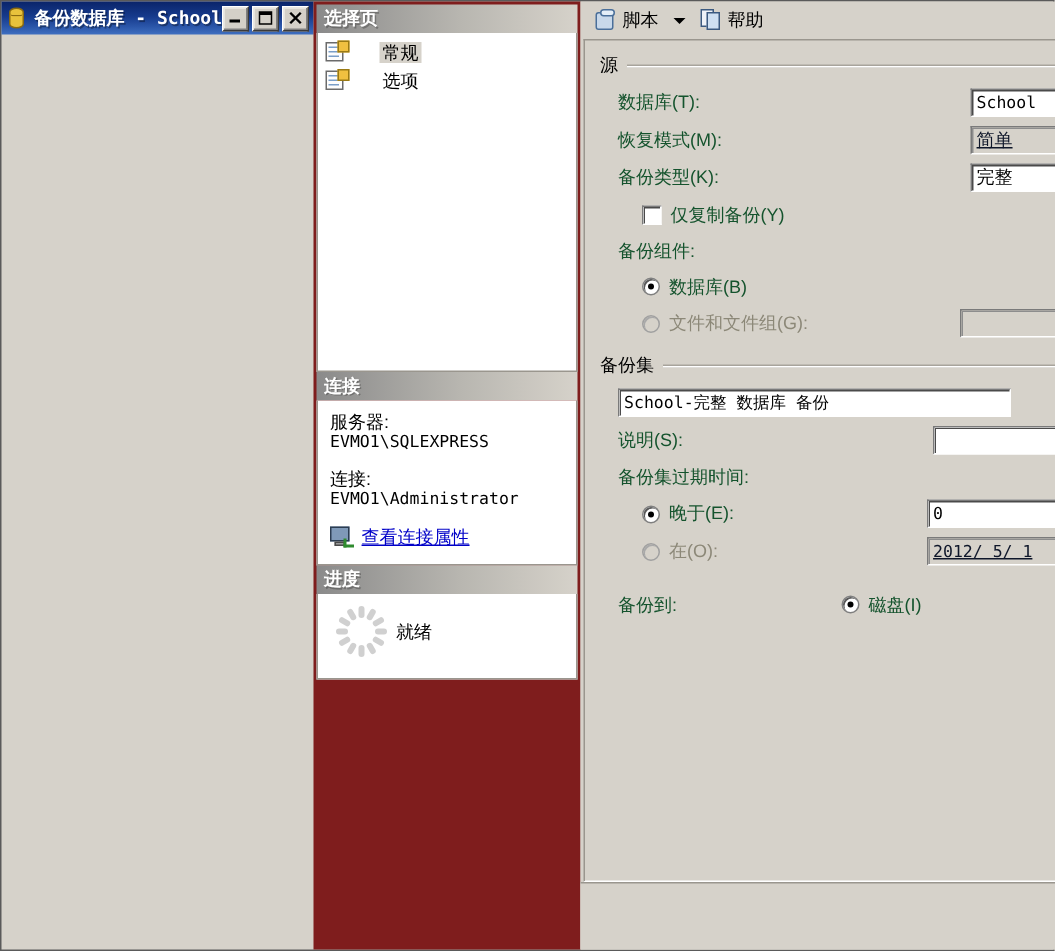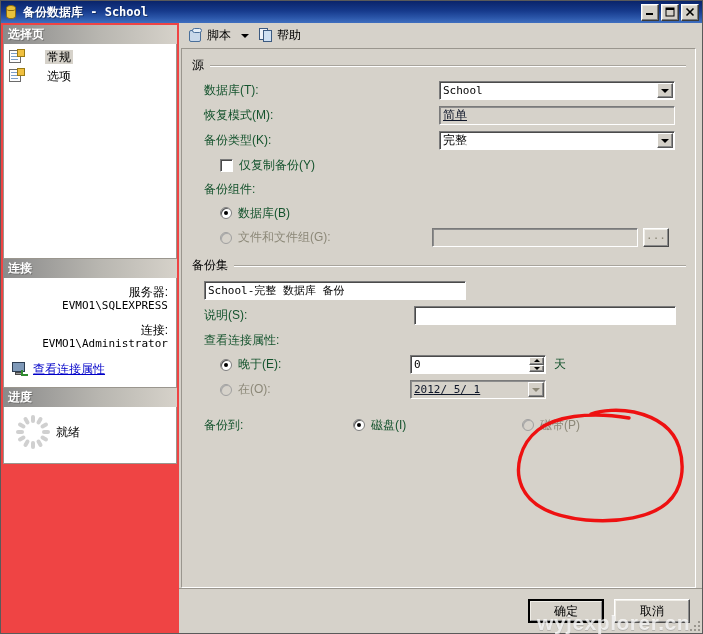--- a/index.html
+++ b/index.html
@@ -8,21 +8,21 @@
     font-family:"Liberation Sans","DejaVu Sans",sans-serif;
     font-size:12px;
     background:#d4d0c8;
     -webkit-font-smoothing:none;
   }
   .window{
     position:absolute;left:0;top:0;width:703px;height:634px;
     background:#d6d2ca;
     border:1px solid #5a5a5a;
     box-sizing:border-box;
-    display:flex;flex-direction:column;
+    display:flex;flex-direction:row;
   }
   
   .titlebar{
     height:22px;flex:0 0 22px;
     background:linear-gradient(to bottom,#0a246a 0%,#163a8c 45%,#2a55a8 75%,#3f6fc0 100%);
     display:flex;align-items:center;
     padding:0 2px 0 4px;
     box-sizing:border-box;
   }
   .title-icon{
@@ -54,25 +54,24 @@
     display:flex;align-items:center;justify-content:center;
     font-size:10px;color:#000;line-height:1;
     box-sizing:border-box;
   }
   .winbtn svg{display:block;}
   
   .body-row{flex:1 1 auto;display:flex;min-height:0;}
   
   .leftpane{
     width:178px;flex:0 0 178px;
-    background:#ef4444;
+    background:#7f1d1d;
     display:flex;flex-direction:column;
     box-sizing:border-box;
     padding:2px 2px 0 2px;
-    text-align:right;
   }
   .grp-header{
     height:19px;flex:0 0 19px;
     background:linear-gradient(to right,#8a8a8a 0%,#b8b6b0 55%,#d6d2ca 100%);
     color:#ffffff;font-weight:bold;font-size:12px;
     display:flex;align-items:center;padding-left:5px;
     box-sizing:border-box;
     text-shadow:1px 1px 0 rgba(0,0,0,.25);
   }
   .grp-body{
@@ -504,21 +503,21 @@
             </div>
 
             <div class="row tall">
               <span class="lbl lbl-col2">说明(S):</span>
               <span class="field" style="width:262px">
                 <span></span>
               </span>
             </div>
 
             <div class="row">
-              <span class="lbl">查看连接属性:</span>
+              <span class="lbl">备份集过期时间:</span>
             </div>
 
             <div class="row tall indent2">
               <span class="radio checked"></span>
               <span class="lbl" style="width:172px;flex:0 0 172px">晚于(E):</span>
               <span class="field spin" style="width:136px">
                 <span>0</span>
                 <span class="spinbtns">
                   <span class="sb">
                       <span class="up"></span>

